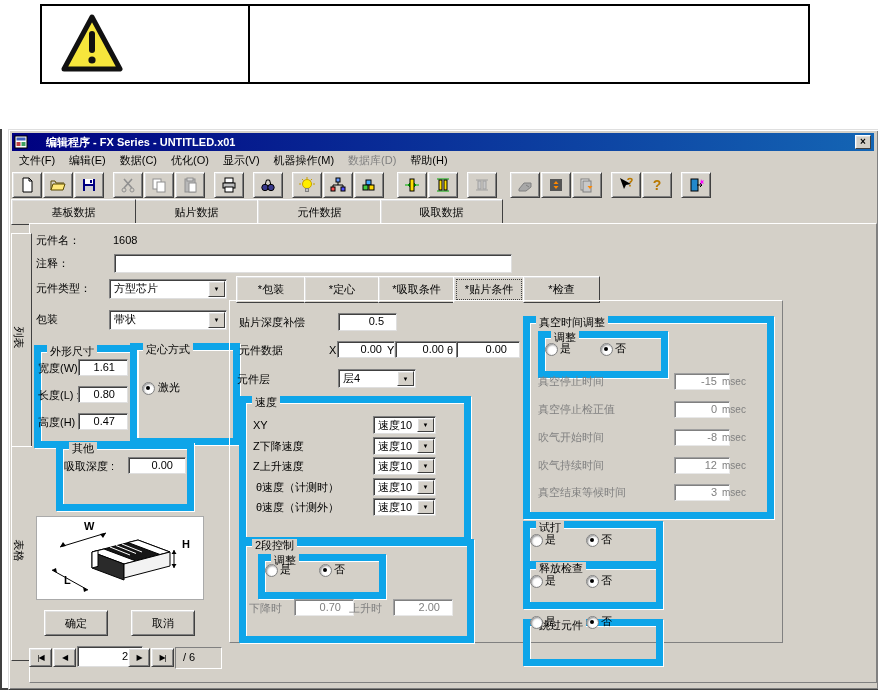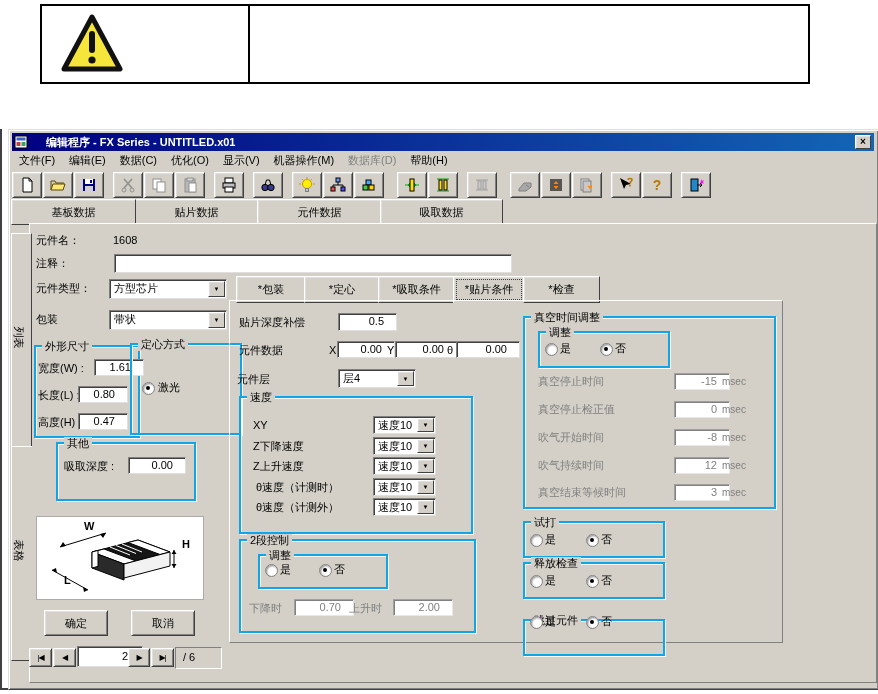--- a/index.html
+++ b/index.html
@@ -36,21 +36,21 @@
   .tb{position:absolute;background:#fff;border:1px solid;border-color:#808080 #dfdfdf #dfdfdf #808080;
        box-shadow:inset 1px 1px 0 #404040;font-size:11px;line-height:14px;overflow:hidden;}
   .num{text-align:right;padding-right:12px;}
   .distb{color:#808080;box-shadow:inset 1px 1px 0 #808080;border-color:#a0a0a0 #e8e8e8 #e8e8e8 #a0a0a0;}
   .dd{position:absolute;background:#fff;border:1px solid;border-color:#808080 #dfdfdf #dfdfdf #808080;
        box-shadow:inset 1px 1px 0 #404040;font-size:11px;}
   .ddv{position:absolute;left:4px;top:1px;line-height:14px;white-space:nowrap;}
   .ddb{position:absolute;right:1px;top:1px;bottom:1px;width:15px;background:#d4d0c8;border:1px solid;
        border-color:#fff #404040 #404040 #fff;box-shadow:inset 1px 1px 0 #dfdfdf;
        display:flex;align-items:center;justify-content:center;font-size:6px;color:#000;}
-  .grp{position:absolute;border:2px solid #0ea5e9;box-shadow:1px 1px 0 #fff, inset 1px 1px 0 #fff;padding-left:12px;}
+  .grp{position:absolute;border:7px solid #0ea5e9;box-shadow:1px 1px 0 #fff, inset 1px 1px 0 #fff;}
   .leg{position:absolute;top:-7px;left:6px;background:#d4d0c8;padding:0 3px;font-size:11px;line-height:13px;white-space:nowrap;}
   .radio{position:absolute;width:11px;height:11px;border-radius:50%;background:#fff;border:1px solid #808080;
        box-shadow:inset 1px 1px 2px rgba(0,0,0,.45), inset -1px -1px 0 #fff;}
   .radio.on:after{content:"";position:absolute;left:2.5px;top:2.5px;width:4px;height:4px;border-radius:50%;background:#000;}
   .btn{position:absolute;background:#d4d0c8;border:1px solid;border-color:#fff #404040 #404040 #fff;
        box-shadow:inset 1px 1px 0 #dfdfdf, inset -1px -1px 0 #808080;font-size:11px;
        display:flex;align-items:center;justify-content:center;padding:0;}
   .itab{position:absolute;top:146px;height:25px;background:#d4d0c8;border:1px solid;
        border-color:#fff #404040 #404040 #fff;box-shadow:inset 1px 1px 0 #dfdfdf;
        display:flex;align-items:center;justify-content:center;font-size:11px;}
@@ -275,21 +275,21 @@
   <span class="lbl" style="left:27px;top:183px;">包装</span>
   <div class="dd" style="left:100px;top:180px;width:116px;height:18px;">
     <span class="ddv">带状</span>
     <span class="ddb">▼</span>
   </div>
 
   <div class="grp" style="left:25px;top:215px;width:90px;height:89px;">
     <span class="leg">外形尺寸</span>
   </div>
   <span class="lbl" style="left:29px;top:232px;">宽度(W) :</span>
-  <div class="tb num" style="left:85px;top:229px;width:36px;height:15px;"><span>1.61</span></div>
+  <div class="tb num" style="left:69px;top:229px;width:36px;height:15px;"><span>1.61</span></div>
   <span class="lbl" style="left:29px;top:259px;">长度(L) :</span>
   <div class="tb num" style="left:69px;top:256px;width:36px;height:15px;"><span>0.80</span></div>
   <span class="lbl" style="left:29px;top:286px;">高度(H) :</span>
   <div class="tb num" style="left:69px;top:283px;width:36px;height:15px;"><span>0.47</span></div>
 
   <div class="grp" style="left:121px;top:213px;width:96px;height:88px;">
     <span class="leg">定心方式</span>
   </div>
   <span class="radio on" style="left:133px;top:252px;"></span>
   <span class="lbl" style="left:149px;top:251px;">激光</span>

